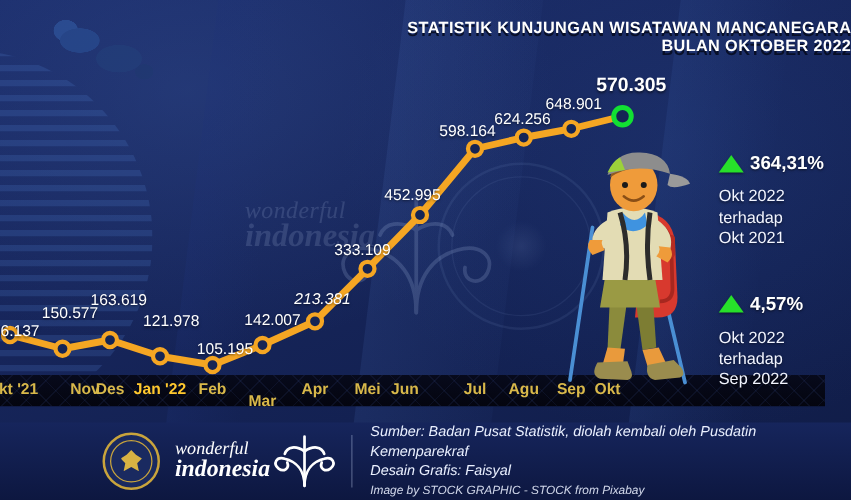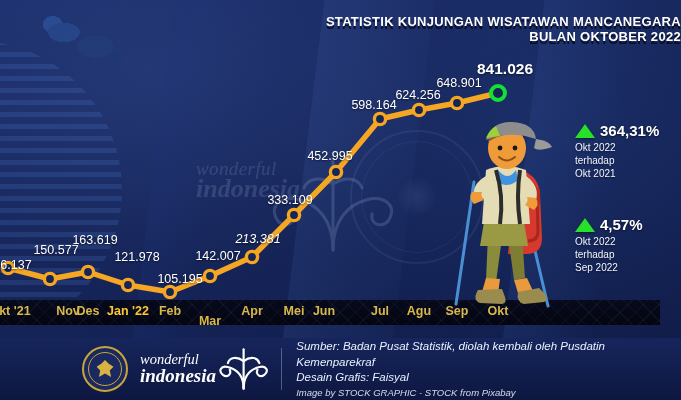--- a/index.html
+++ b/index.html
@@ -67,21 +67,21 @@
   
   .hiker{position:absolute;left:452px;top:118px;width:108px;height:192px;}
 
   
   .stats{position:absolute;right:6px;top:122px;width:100px;color:#fff;}
   .stat{margin-bottom:36px;}
   .stat .row{display:flex;align-items:center;gap:5px;}
   .tri{width:0;height:0;border-left:10px solid transparent;border-right:10px solid transparent;border-bottom:14px solid #27e02a;
        filter:drop-shadow(0 1px 1px rgba(0,0,0,.5));}
   .pct{font-size:15px;font-weight:800;text-shadow:0 1px 2px rgba(0,0,0,.6);}
-  .sub{font-size:10px;line-height:1.28;margin-top:3px;color:#f2f5ff;text-shadow:0 1px 2px rgba(0,0,0,.5);}
+  .sub{font-size:13px;line-height:1.28;margin-top:10px;color:#f2f5ff;text-shadow:0 1px 2px rgba(0,0,0,.5);}
 
   
   .footer{position:absolute;left:0;bottom:0;width:681px;height:62px;
     background:linear-gradient(180deg,#16255c,#0d1740);display:flex;align-items:center;}
   .garuda{margin-left:82px;width:42px;height:42px;border-radius:50%;flex:none;
     border:2px solid #c9a43c;background:radial-gradient(circle,#1a2a60 58%,#16255c 100%);position:relative;}
   .garuda:before{content:"";position:absolute;inset:4px;border-radius:50%;border:1px solid #c9a43c;}
   .garuda:after{content:"";position:absolute;left:50%;top:50%;width:17px;height:17px;margin:-9px 0 0 -8.5px;
     border-radius:3px;background:#d8b243;clip-path:polygon(50% 0,72% 22%,100% 40%,78% 62%,86% 100%,50% 80%,14% 100%,22% 62%,0 40%,28% 22%);}
   .wi{margin-left:12px;color:#fff;font-family:"Liberation Serif",serif;font-style:italic;line-height:.94;}
@@ -175,39 +175,39 @@
         <div class="vlabel" style="left: 95px; top: 233px;">163.619</div>
         <div class="vlabel" style="left: 137px; top: 250px;">121.978</div>
         <div class="vlabel" style="left: 180px; top: 272px;">105.195</div>
         <div class="vlabel" style="left: 218px; top: 249px;">142.007</div>
         <div class="vlabel" style="left: 258px; top: 232px; font-style: italic;">213.381</div>
         <div class="vlabel" style="left: 290px; top: 193px;">333.109</div>
         <div class="vlabel" style="left: 330px; top: 149px;">452.995</div>
         <div class="vlabel" style="left: 374px; top: 98px;">598.164</div>
         <div class="vlabel" style="left: 418px; top: 88px;">624.256</div>
         <div class="vlabel" style="left: 459px; top: 76px;">648.901</div>
-        <div class="vlabel last" style="left: 505px; top: 60px;">841.026</div>
+        <div class="vlabel last" style="left: 505px; top: 60px;">570.305</div>
       </div>
     <div class="axis-band">
       <div class="chev"></div>
     </div>
     <div id="mlabels">
         <div class="mlabel" style="left: 10px;">Okt '21</div>
         <div class="mlabel" style="left: 50px; margin-left: 18px;">Nov</div>
         <div class="mlabel" style="left: 88px;">Des</div>
         <div class="mlabel hl" style="left: 128px;">Jan '22</div>
         <div class="mlabel" style="left: 170px;">Feb</div>
         <div class="mlabel" style="left: 210px; margin-top: 10px;">Mar</div>
         <div class="mlabel" style="left: 252px;">Apr</div>
         <div class="mlabel" style="left: 294px;">Mei</div>
         <div class="mlabel" style="left: 324px;">Jun</div>
         <div class="mlabel" style="left: 380px;">Jul</div>
         <div class="mlabel" style="left: 419px;">Agu</div>
         <div class="mlabel" style="left: 457px;">Sep</div>
-        <div class="mlabel" style="left: 498px;">Okt</div>
+        <div class="mlabel" style="left: 486px;">Okt</div>
       </div>
   </div>
 
   <svg class="hiker" viewBox="0 0 108 192">
 
     <g stroke="#4a8fd4" stroke-width="3" stroke-linecap="round">
       <line x1="22" y1="64" x2="4" y2="186"></line>
       <line x1="72" y1="86" x2="96" y2="188"></line>
     </g>
 

